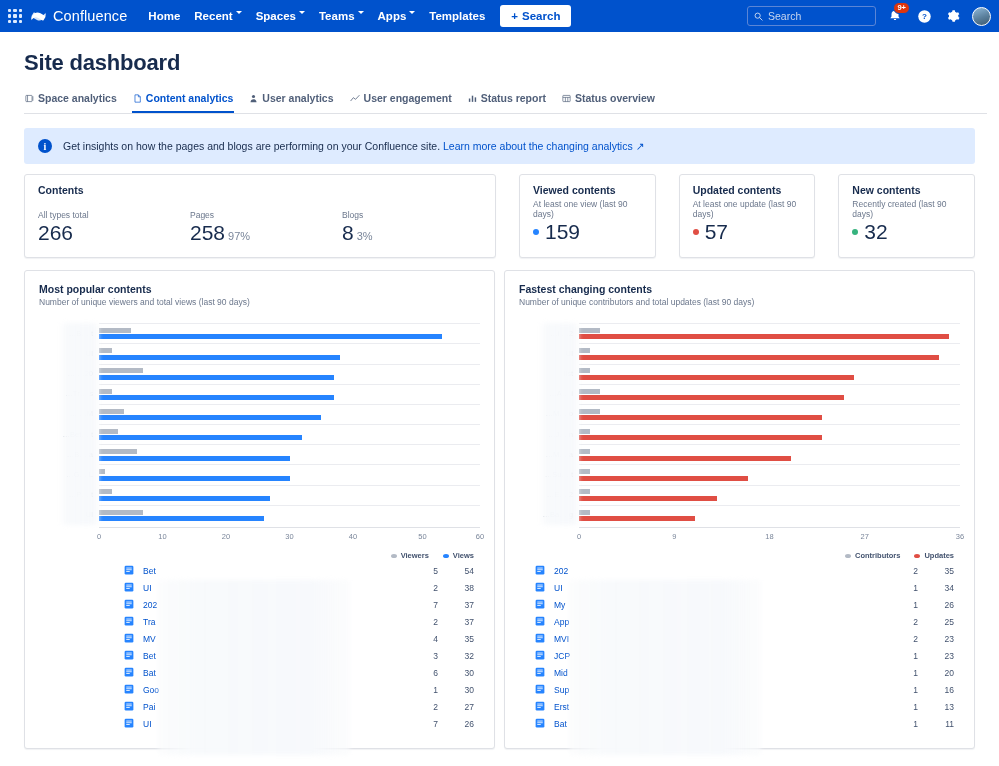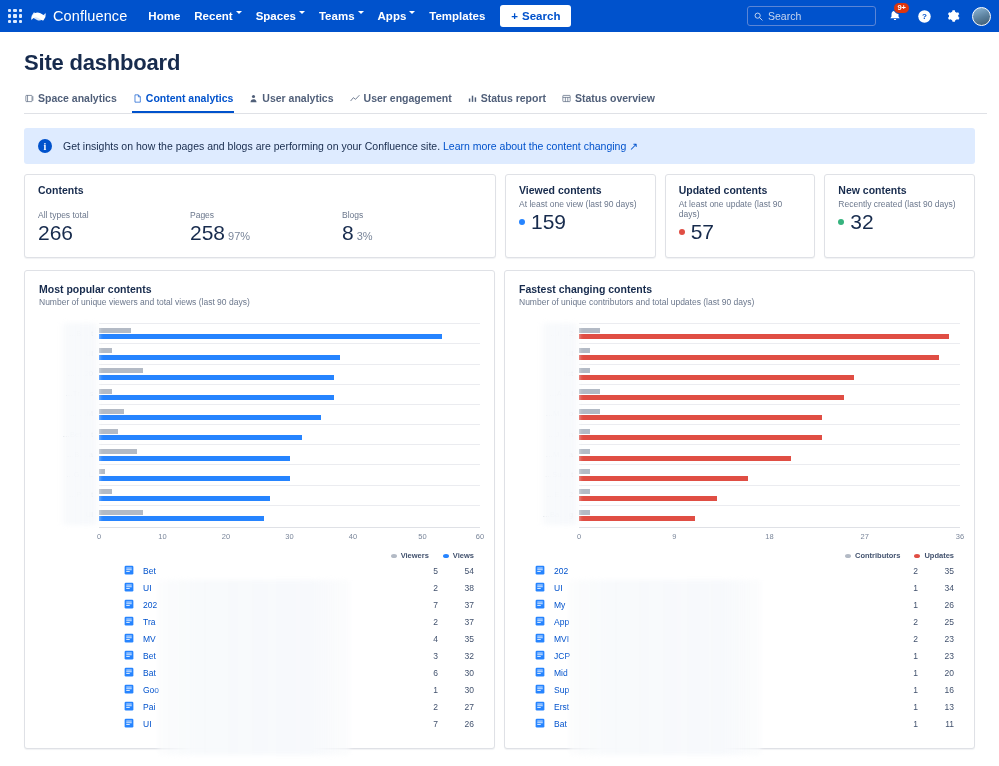--- a/index.html
+++ b/index.html
@@ -72,21 +72,21 @@
     margin:14px 12px 0; background:#deebff; border-radius:3px;
     display:flex; align-items:center; gap:11px; padding:11px 14px;
     font-size:10.5px; color:#172b4d;
   }
   .banner a { color:#0052cc; text-decoration:none; }
   .info-ico { width:14px;height:14px;border-radius:50%;background:#0052cc;color:#fff;
     font-size:10px;font-weight:700;display:flex;align-items:center;justify-content:center;
     flex:0 0 14px; font-family:"Liberation Serif",serif;}
 
   
-  .stat-row { display:flex; gap:9px; margin:10px 12px 0;justify-content:center; }
+  .stat-row { display:flex; gap:23px; margin:10px 12px 0;justify-content:center; }
   .card { background:#fff; border:1px solid #dfe1e6; border-radius:3px;
           box-shadow:0 1px 1px rgba(9,30,66,.06); }
   .stat-card { padding:9px 13px 12px; }
   .stat-card.wide { flex:0 0 472px; }
   .stat-card.small { flex:1; }
   .stat-title { font-size:10.5px; font-weight:700; color:#172b4d; margin-bottom:3px;}
   .stat-sub { font-size:8.5px; color:#6b778c; }
   .stat-val { font-size:21px; font-weight:400; color:#172b4d; line-height:1.15; margin-top:1px;}
   .stat-pct { font-size:11px; color:#7a869a; margin-left:3px; }
   .metrics { display:flex; margin-top:14px; }
@@ -278,21 +278,21 @@
           <line x1="10.3" y1="6" x2="10.3" y2="13.5" stroke="#505f79" stroke-width="1.2"></line>
         </svg>
       <span>Status overview</span>
     </div>
   </div>
 
   <div class="banner">
     <span class="info-ico">i</span>
     <span>
       <span>Get insights on how the pages and blogs are performing on your Confluence site.</span>
-      <a href="#"><span>Learn more about the content changing</span> <span>↗</span></a>
+      <a href="#"><span>Learn more about the changing analytics</span> <span>↗</span></a>
     </span>
   </div>
 
   <div class="stat-row">
     <div class="card stat-card wide">
       <div class="stat-title">Contents</div>
       <div class="metrics">
         <div class="metric m1">
           <div class="stat-sub">All types total</div>
           <div class="stat-val">266</div>

